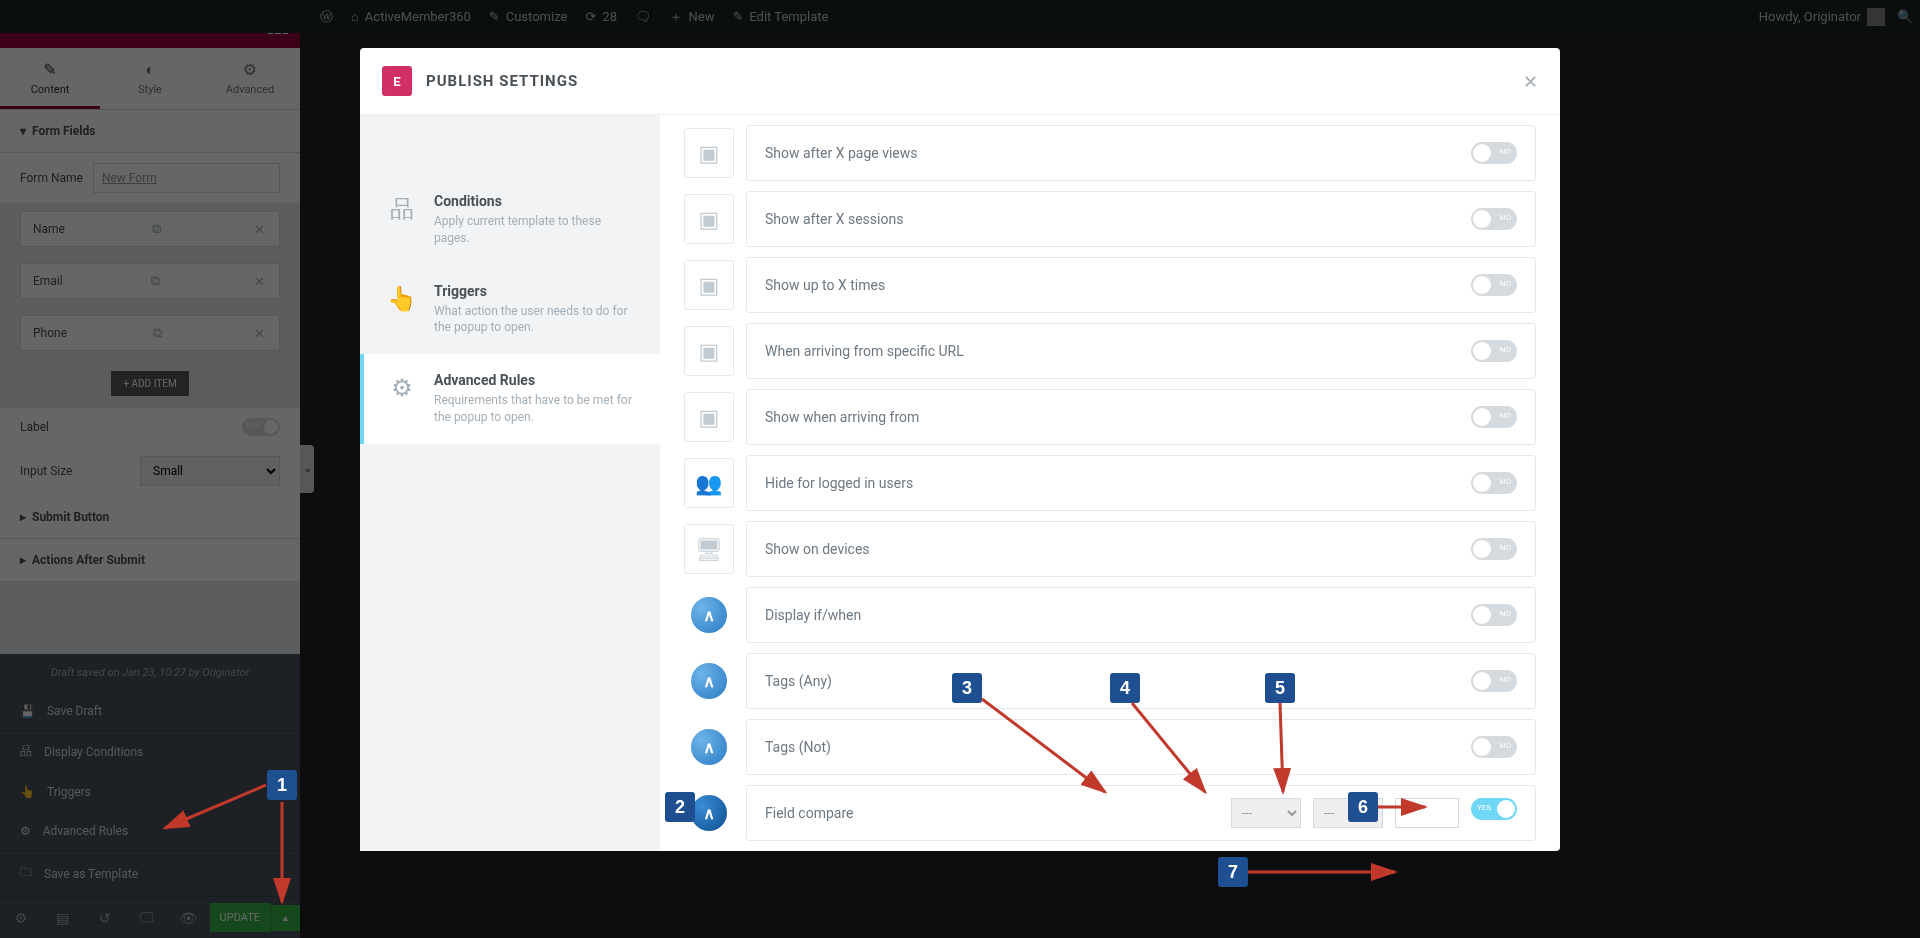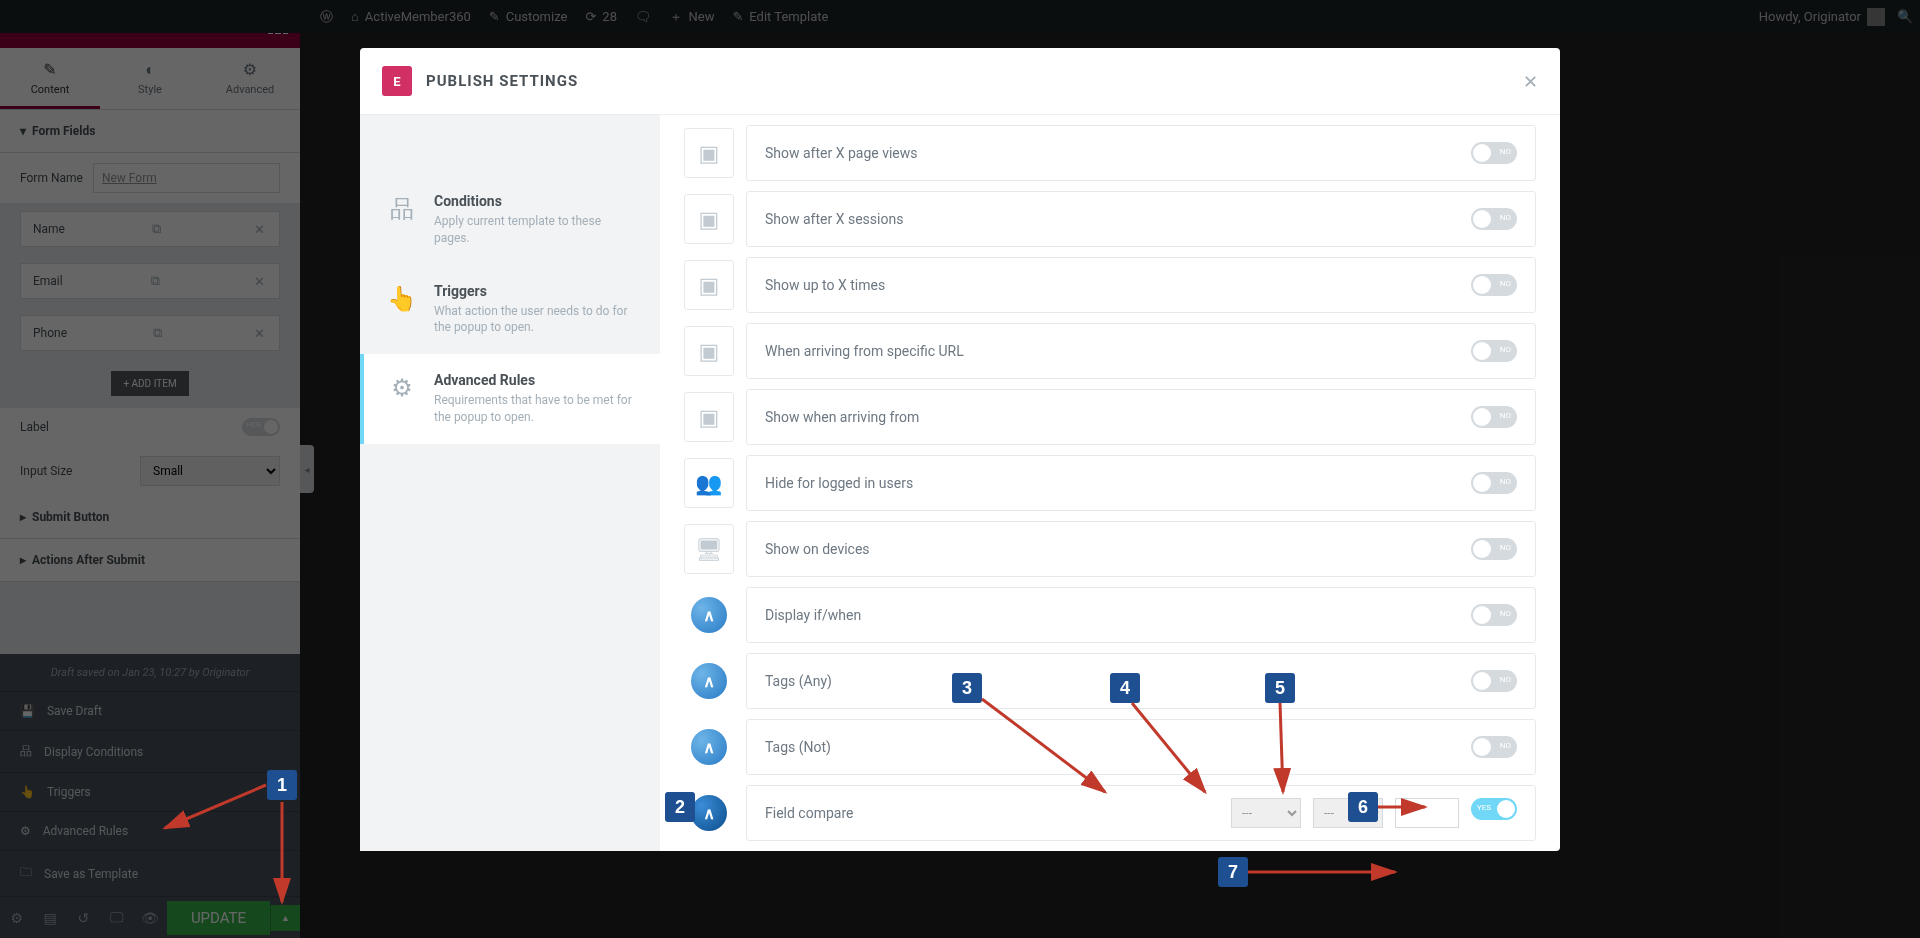--- a/index.html
+++ b/index.html
@@ -42,21 +42,21 @@
 
 
 .collapse-handle { position:absolute; left:300px; top:50%; transform:translateY(-50%); width:14px; height:48px; background:#d5dadf; border-radius:0 4px 4px 0; display:flex; align-items:center; justify-content:center; color:#888; font-size:10px; z-index:2; cursor:pointer; }
 
 
 .el-bottom { margin-top:auto; background:#4a5360; color:#d5dadf; font-size:12px; }
 .el-draft { text-align:center; padding:12px; font-style:italic; font-size:11px; color:#a4afb7; }
 .el-menu-item { display:flex; align-items:center; gap:12px; padding:12px 20px; border-top:1px solid #3a424d; cursor:pointer; }
 .el-footer { display:flex; align-items:center; height:42px; background:#4a5360; border-top:1px solid #3a424d; }
 .el-footer-icon { flex:1; text-align:center; color:#a4afb7; font-size:14px; cursor:pointer; }
-.el-update { background:#39b54a; color:#fff; padding:8px 24px; font-size:15px; cursor:pointer; }
+.el-update { background:#39b54a; color:#fff; padding:8px 10px; font-size:11px; cursor:pointer; }
 .el-update-dd { background:#39b54a; color:#fff; padding:8px 10px; border-left:1px solid rgba(0,0,0,0.2); cursor:pointer; font-size:9px; }
 
 
 .modal { position:absolute; top:48px; left:360px; width:1200px; background:#fff; border-radius:4px; z-index:10; display:flex; flex-direction:column; max-height:850px; }
 .modal-header { display:flex; align-items:center; padding:18px 22px; border-bottom:1px solid #eee; }
 .modal-logo { width:30px; height:30px; background:#d03064; color:#fff; display:flex; align-items:center; justify-content:center; font-weight:bold; border-radius:3px; margin-right:14px; font-size:13px; }
 .modal-title { font-size:15px; font-weight:bold; color:#495157; letter-spacing:1px; }
 .modal-close { margin-left:auto; color:#a4afb7; font-size:18px; cursor:pointer; }
 
 .modal-body { display:flex; flex:1; min-height:0; }

